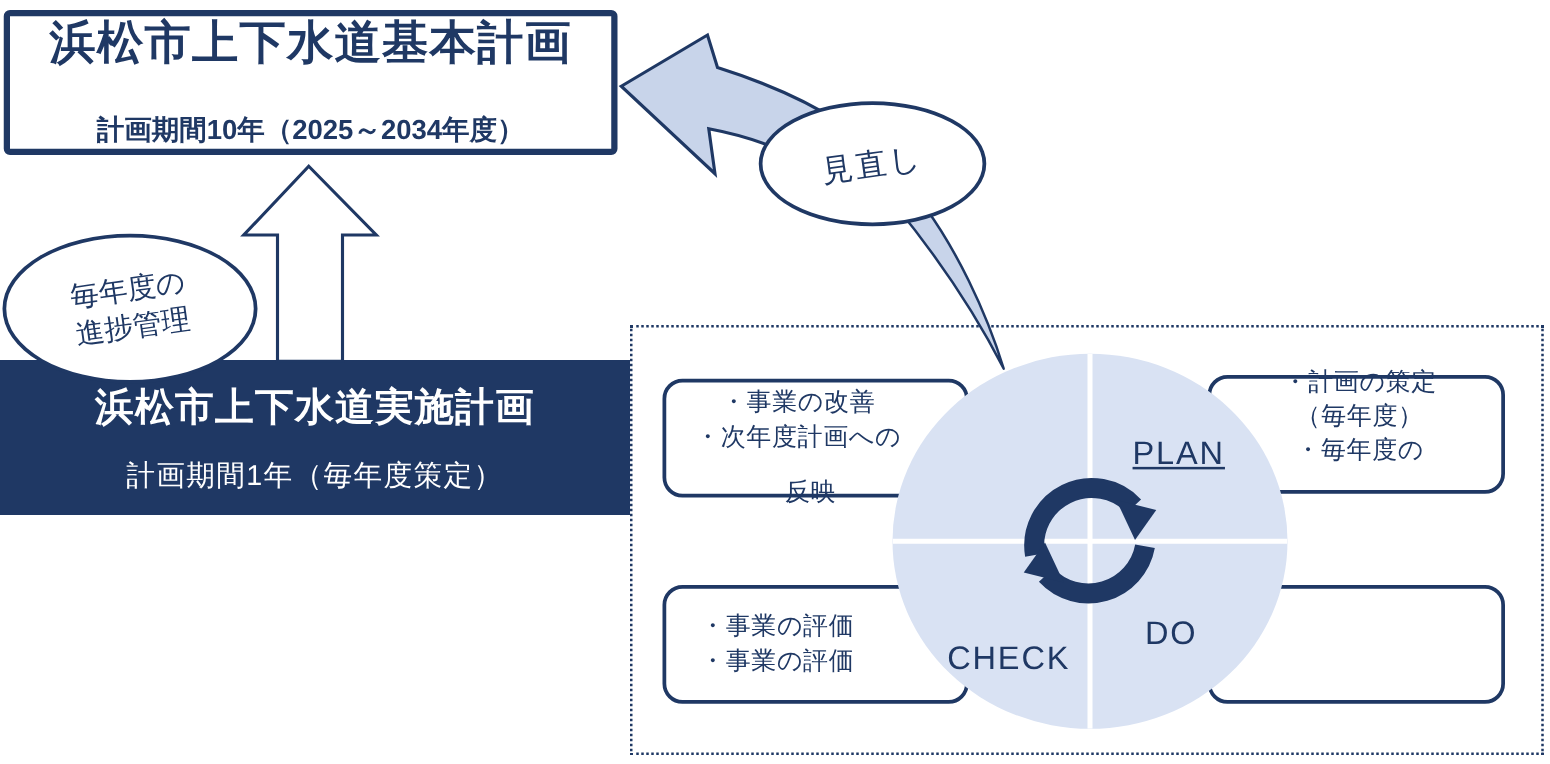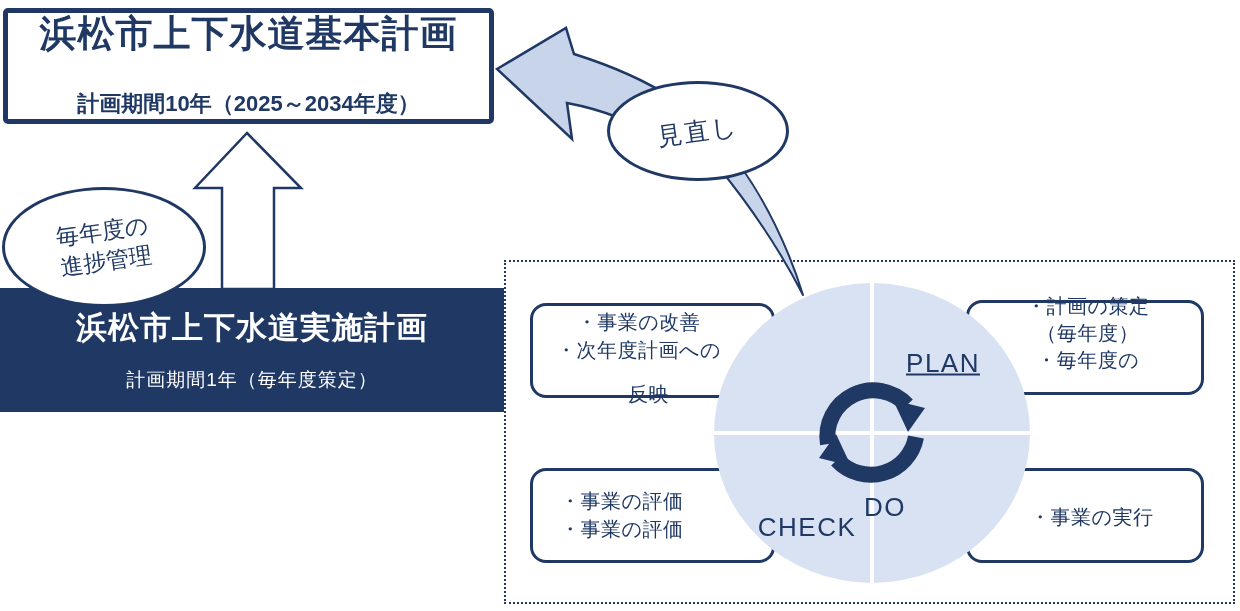--- a/index.html
+++ b/index.html
@@ -17,21 +17,21 @@
   }
   .basic-plan .title{font-size:37px;font-weight:bold;letter-spacing:1px;line-height:1.15;}
   .basic-plan .period{font-size:22px;font-weight:bold;letter-spacing:0;margin-top:2px;}
 
   
   .impl-plan{
     left:0;top:288px;width:504px;height:124px;background:#1f3864;color:#ffffff;
     display:flex;flex-direction:column;justify-content:center;align-items:center;
   }
   .impl-plan .title{font-size:31px;font-weight:bold;letter-spacing:1px;}
-  .impl-plan .period{font-size:19px;margin-top:18px;letter-spacing:1px;}
+  .impl-plan .period{font-size:23px;margin-top:18px;letter-spacing:1px;}
 
   
   .callout-ellipse{
     background:#ffffff;border:3px solid #1f3864;border-radius:50%;
     display:flex;align-items:center;justify-content:center;text-align:center;
   }
   .annual-ellipse{left:2px;top:187px;width:198px;height:114px;z-index:7;}
   .annual-ellipse .txt{font-size:23px;line-height:1.3;transform:rotate(-8deg);}
   .review-ellipse{left:607px;top:81px;width:176px;height:94px;z-index:7;}
   .review-ellipse .txt{font-size:25px;transform:rotate(-8deg);letter-spacing:2px;}
@@ -62,21 +62,21 @@
   }
   .cross-h{position:absolute;left:0;top:148px;width:100%;height:4px;background:#ffffff;}
   .cross-v{position:absolute;top:0;left:156px;width:4px;height:100%;background:#ffffff;}
   .quad-label{
     z-index:4;font-size:26px;letter-spacing:1.5px;color:#1f3864;
     transform:translate(-50%,-50%);white-space:nowrap;
   }
   .q-action{left:801px;top:363px;}
   .q-plan{left:943px;top:363px;text-decoration:underline;}
   .q-check{left:807px;top:507px;margin-top:20px;}
-  .q-do{left:885px;top:507px;}
+  .q-do{left:937px;top:507px;}
 
   svg.layer{position:absolute;left:0;top:0;z-index:6;pointer-events:none;}
 </style>
 </head>
 <body>
 
 <div id="canvas">
 
   <div class="abs pdca-panel"></div>
 
@@ -91,23 +91,20 @@
       <div class="bullet-line indent">反映</div>
     </div>
   <div class="abs box-text tr-text">
       <div class="bullet-line">・計画の策定</div>
       <div class="bullet-line">（毎年度）</div>
       <div class="bullet-line">・毎年度の</div>
     </div>
   <div class="abs box-text bl-text">
       <div class="bullet-line">・事業の評価</div>
       <div class="bullet-line">・事業の評価</div>
-    </div>
-  <div class="abs box-text br-text">
-      <div class="bullet-line">・事業の実行</div>
     </div>
 
   <div class="abs pdca-circle">
     <div class="cross-h"></div>
     <div class="cross-v"></div>
   </div>
 
   <div class="abs quad-label q-plan">PLAN</div>
   <div class="abs quad-label q-check">CHECK</div>
   <div class="abs quad-label q-do">DO</div>

